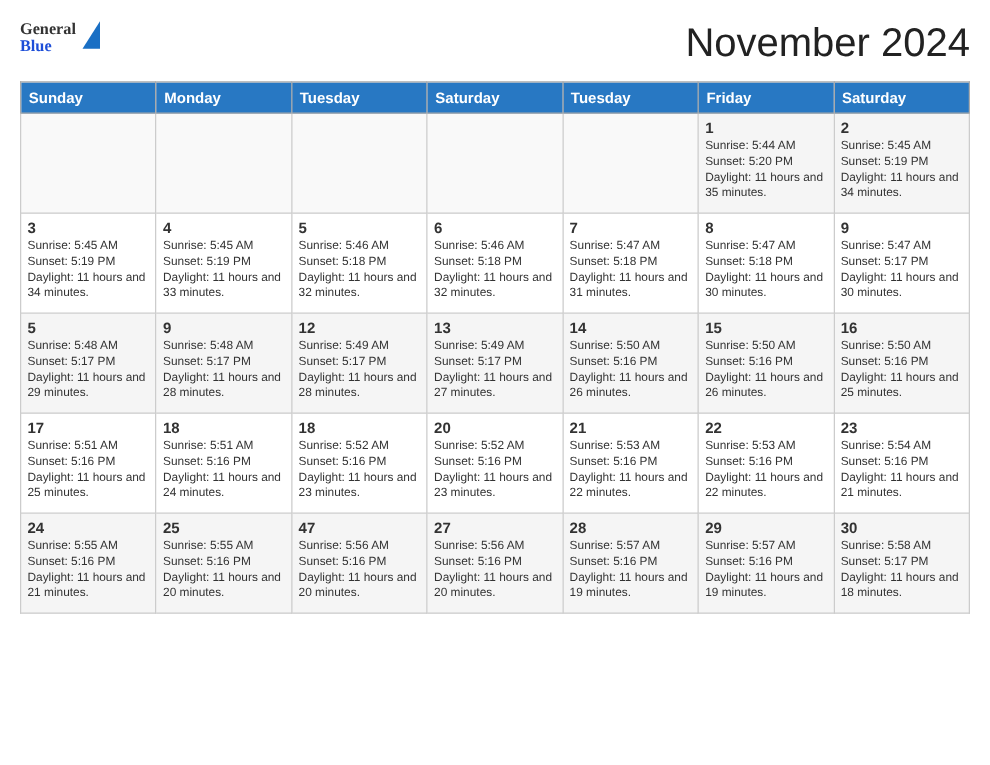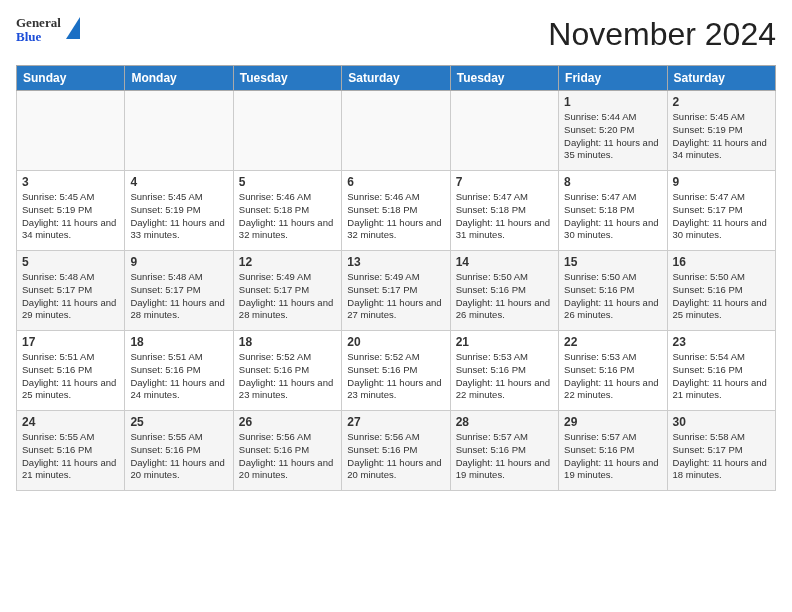--- a/index.html
+++ b/index.html
@@ -240,21 +240,21 @@
         <tr>
           <td>
             <span class="day-num">24</span>
             <div class="day-info">Sunrise: 5:55 AM<br>Sunset: 5:16 PM<br>Daylight: 11 hours and 21 minutes.</div>
           </td>
           <td>
             <span class="day-num">25</span>
             <div class="day-info">Sunrise: 5:55 AM<br>Sunset: 5:16 PM<br>Daylight: 11 hours and 20 minutes.</div>
           </td>
           <td>
-            <span class="day-num">26</span>
+            <span class="day-num">47</span>
             <div class="day-info">Sunrise: 5:56 AM<br>Sunset: 5:16 PM<br>Daylight: 11 hours and 20 minutes.</div>
           </td>
           <td>
             <span class="day-num">27</span>
             <div class="day-info">Sunrise: 5:56 AM<br>Sunset: 5:16 PM<br>Daylight: 11 hours and 20 minutes.</div>
           </td>
           <td>
             <span class="day-num">28</span>
             <div class="day-info">Sunrise: 5:57 AM<br>Sunset: 5:16 PM<br>Daylight: 11 hours and 19 minutes.</div>
           </td>

